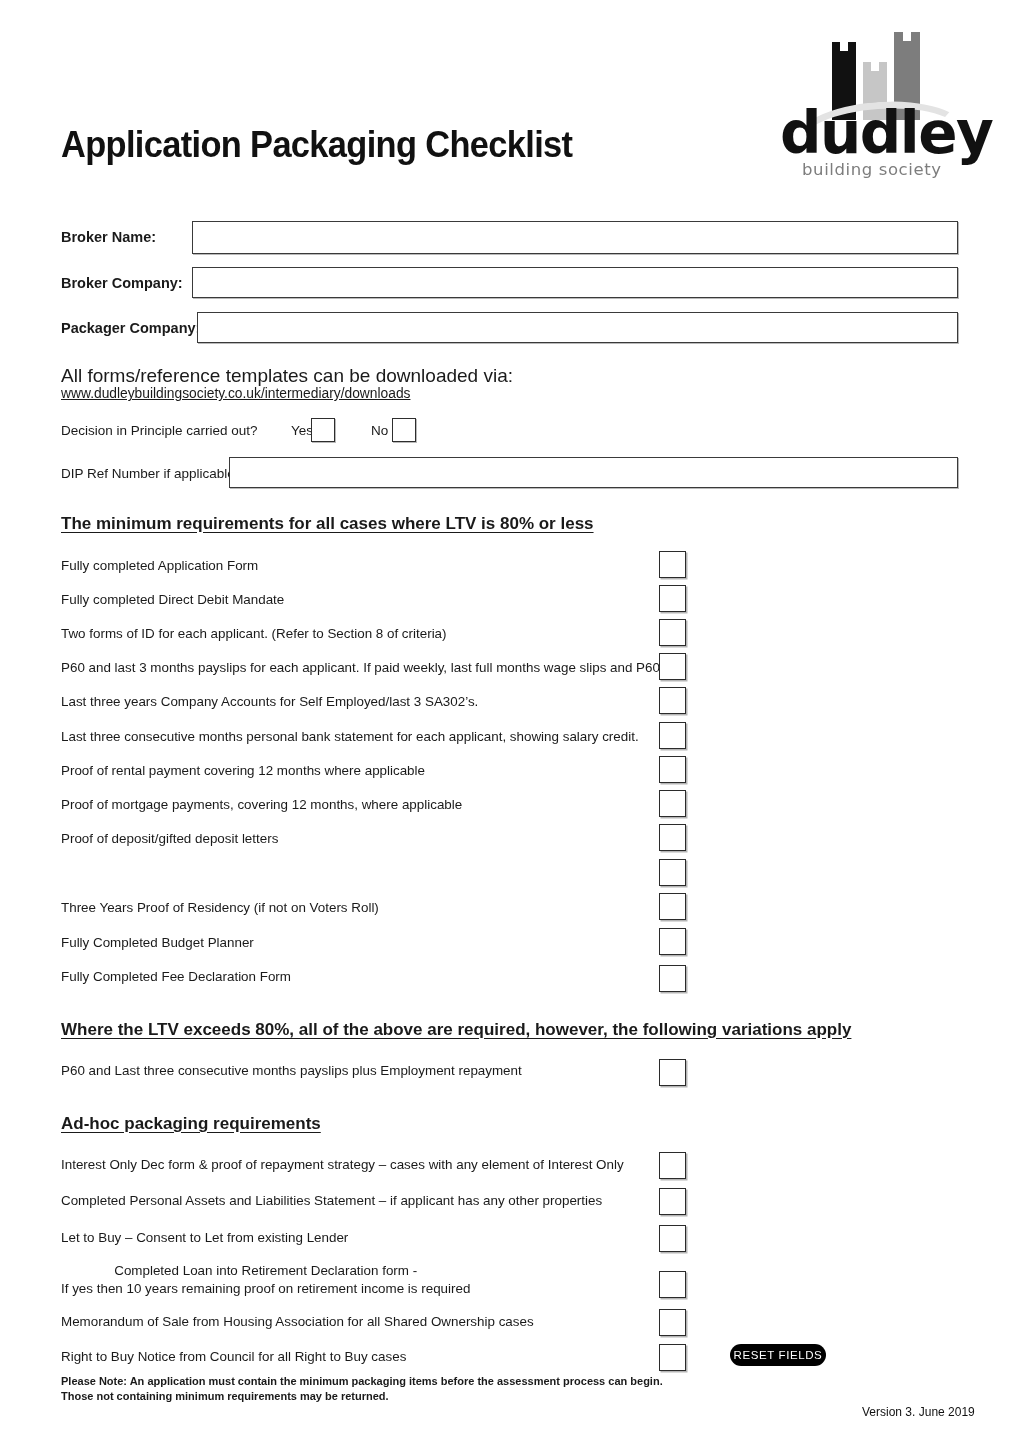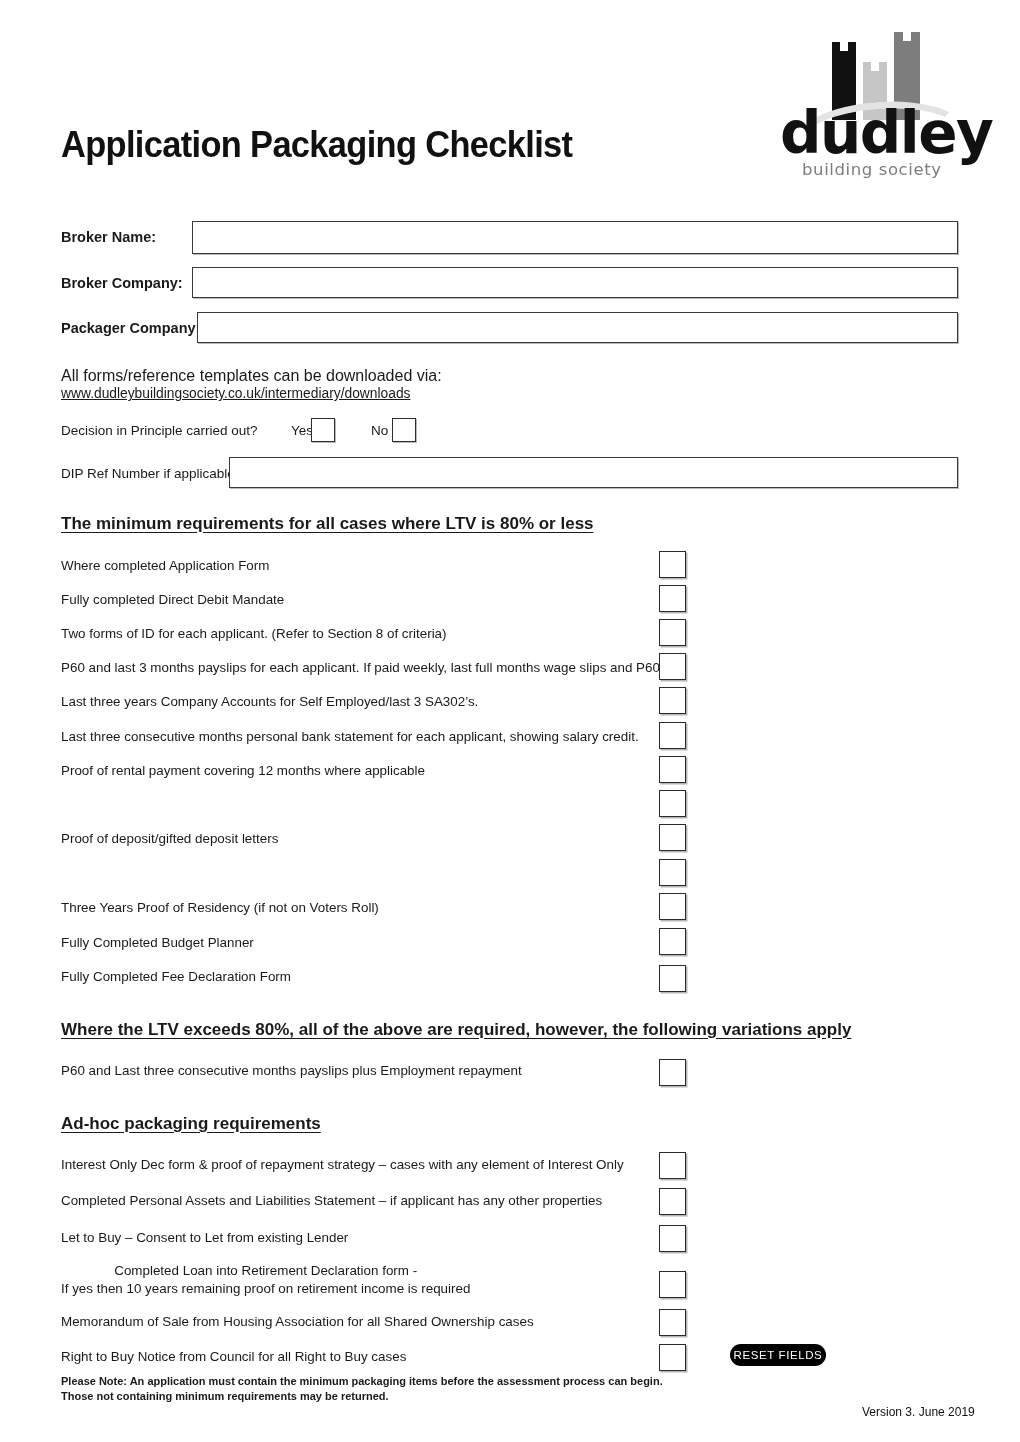--- a/index.html
+++ b/index.html
@@ -118,21 +118,21 @@
     position: absolute;
     border: 1.3px solid #3a3a3a;
     background: #ffffff;
     box-shadow: 1px 1px 0 #b9b9b9;
   }
 
   
   .para {
     position: absolute;
     left: 61px;
-    font-size: 16px;
+    font-size: 19px;
     line-height: 18px;
     white-space: nowrap;
   }
   .url {
     font-weight: normal;
     text-decoration: underline;
     font-size: 13.8px;
   }
 
   .dip-line { position: absolute; left: 61px; font-size: 13.5px; white-space: nowrap; }
@@ -261,41 +261,42 @@
   <span class="yn-lbl" style="left:291px; top:423px;">Yes</span>
   <div class="smallbox" style="left:311px; top:418px;"></div>
   <span class="yn-lbl" style="left:371px; top:423px;">No</span>
   <div class="smallbox" style="left:392px; top:418px;"></div>
 
   <div class="dip-line" style="top:466px;">DIP Ref Number if applicable:</div>
   <div class="fieldbox" style="left:229px; top:457px; width:729px; height:31px;"></div>
 
   <div class="sect-head" style="top:514px;">The minimum requirements for all cases where LTV is 80% or less</div>
 
-  <div class="item-text" style="top:557px;">Where completed Application Form</div>
+  <div class="item-text" style="top:557px;">Fully completed Application Form</div>
   <div class="chk" style="top:551px;"></div>
 
   <div class="item-text" style="top:591px;">Fully completed Direct Debit Mandate</div>
   <div class="chk" style="top:585px;"></div>
 
   <div class="item-text" style="top:625px;">Two forms of ID for each applicant. (Refer to Section 8 of criteria)</div>
   <div class="chk" style="top:619px;"></div>
 
   <div class="item-text" style="top:659px;">P60 and last 3 months payslips for each applicant. If paid weekly, last full months wage slips and P60.</div>
   <div class="chk" style="top:653px;"></div>
 
   <div class="item-text" style="top:693px;">Last three years Company Accounts for Self Employed/last 3 SA302’s.</div>
   <div class="chk" style="top:687px;"></div>
 
   <div class="item-text" style="top:728px;">Last three consecutive months personal bank statement for each applicant, showing salary credit.</div>
   <div class="chk" style="top:722px;"></div>
 
   <div class="item-text" style="top:762px;">Proof of rental payment covering 12 months where applicable</div>
   <div class="chk" style="top:756px;"></div>
 
+  <div class="item-text" style="top:796px;">Proof of mortgage payments, covering 12 months, where applicable</div>
   <div class="chk" style="top:790px;"></div>
 
   <div class="item-text" style="top:830px;">Proof of deposit/gifted deposit letters</div>
   <div class="chk" style="top:824px;"></div>
 
   <div class="chk" style="top:859px;"></div>
 
   <div class="item-text" style="top:899px;">Three Years Proof of Residency (if not on Voters Roll)</div>
   <div class="chk" style="top:893px;"></div>
 

